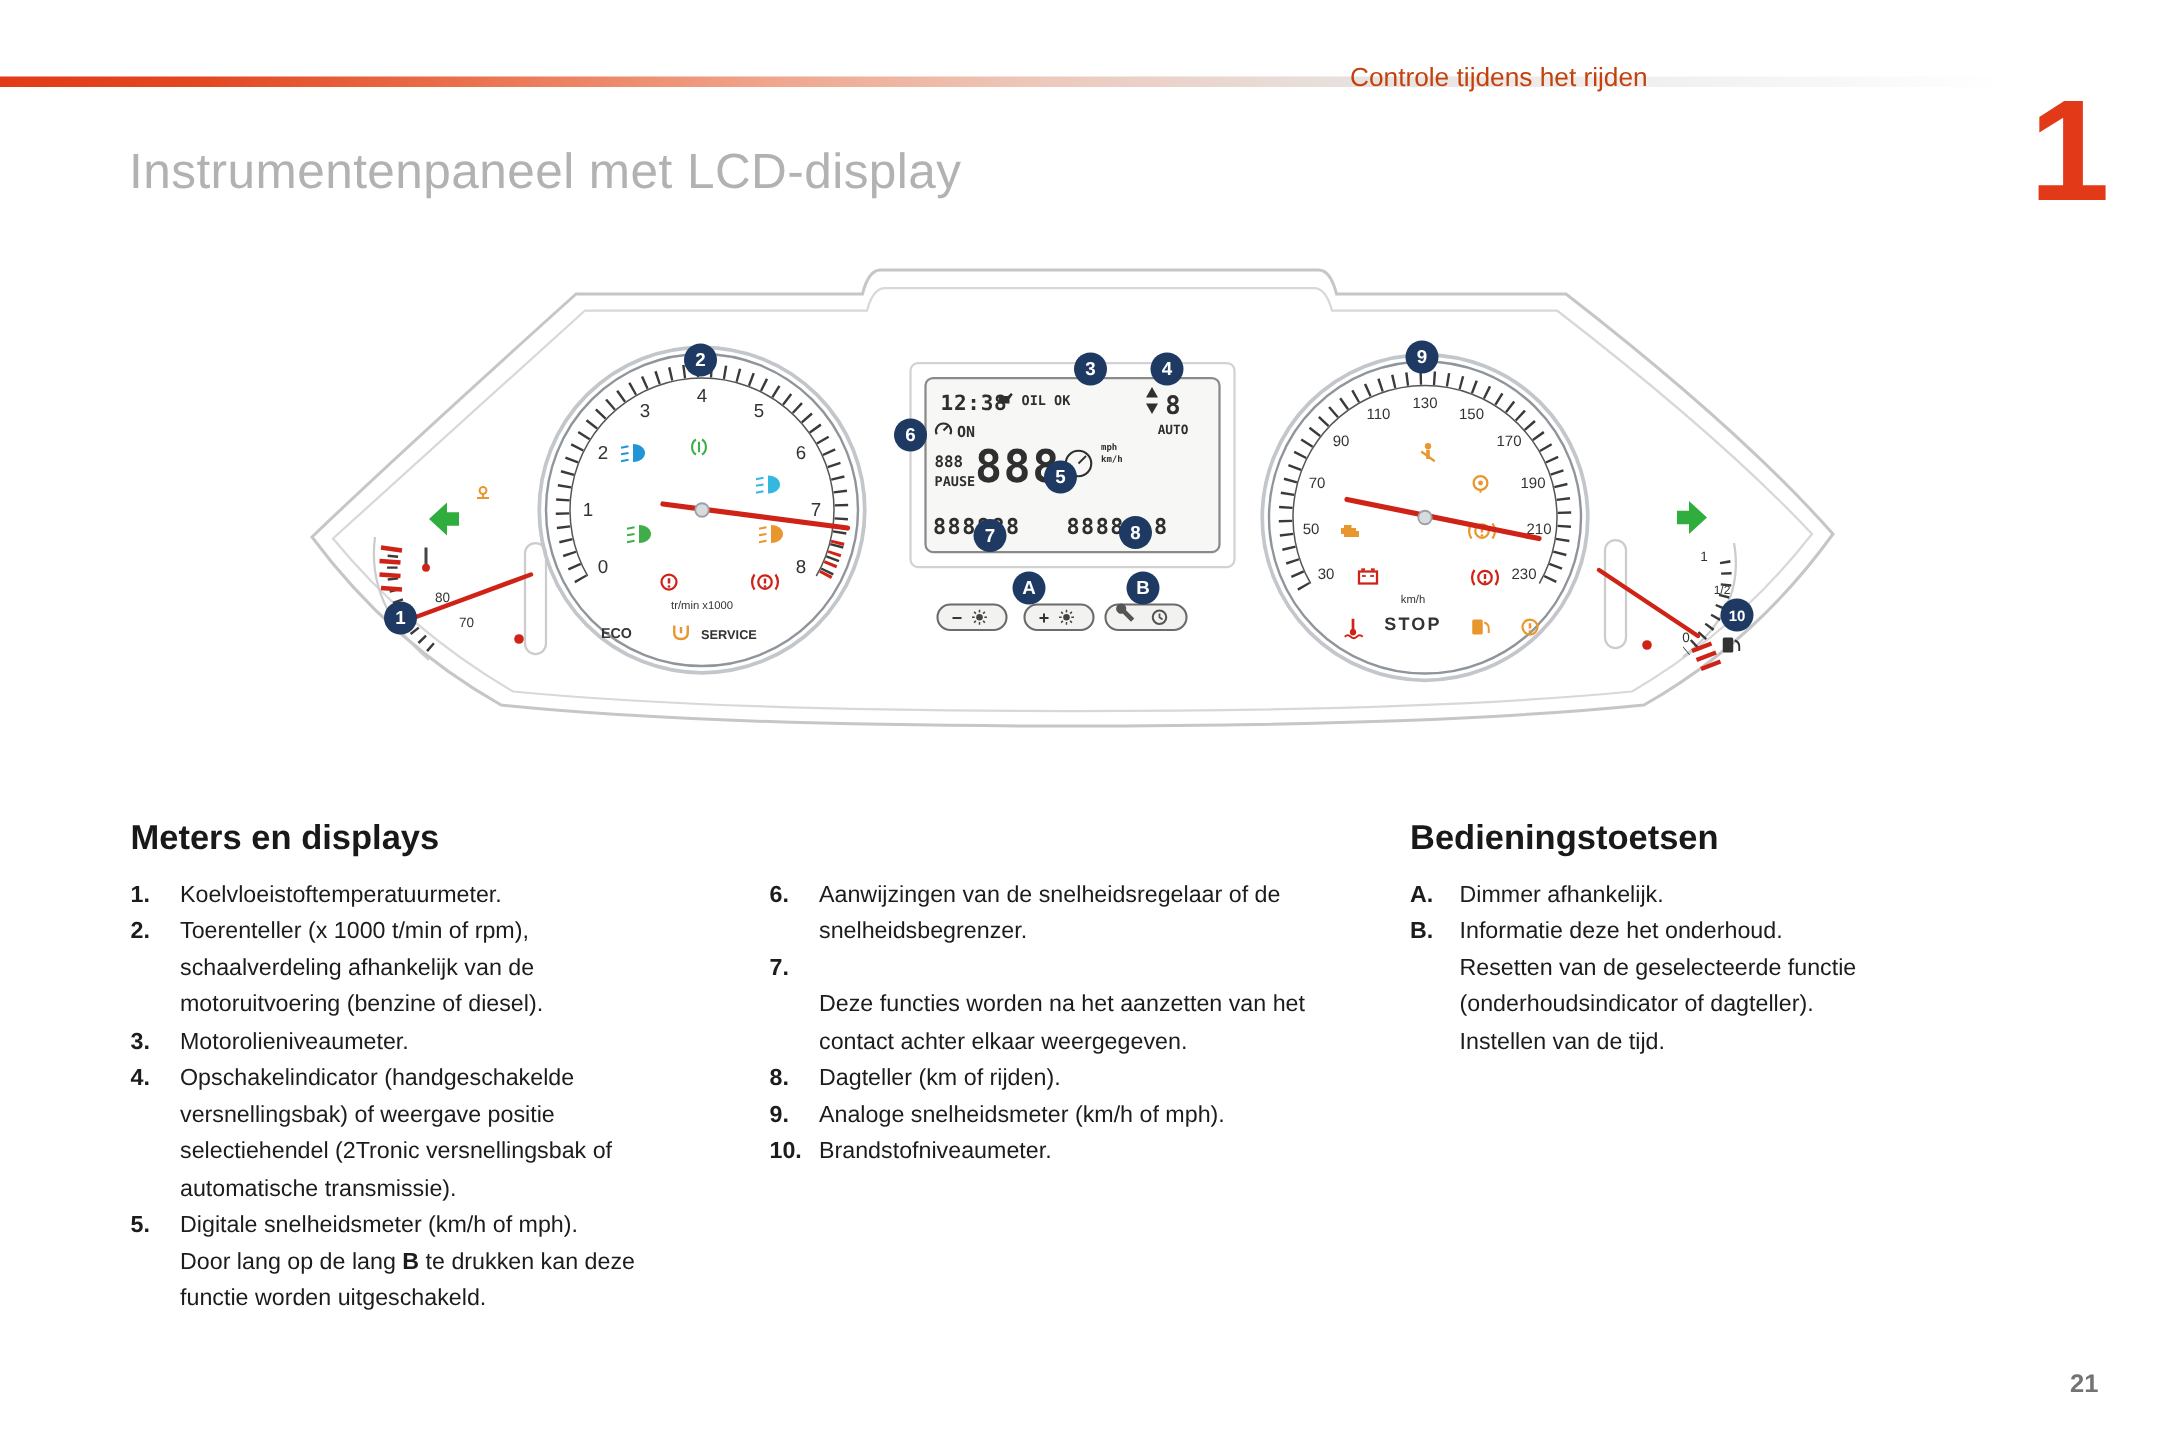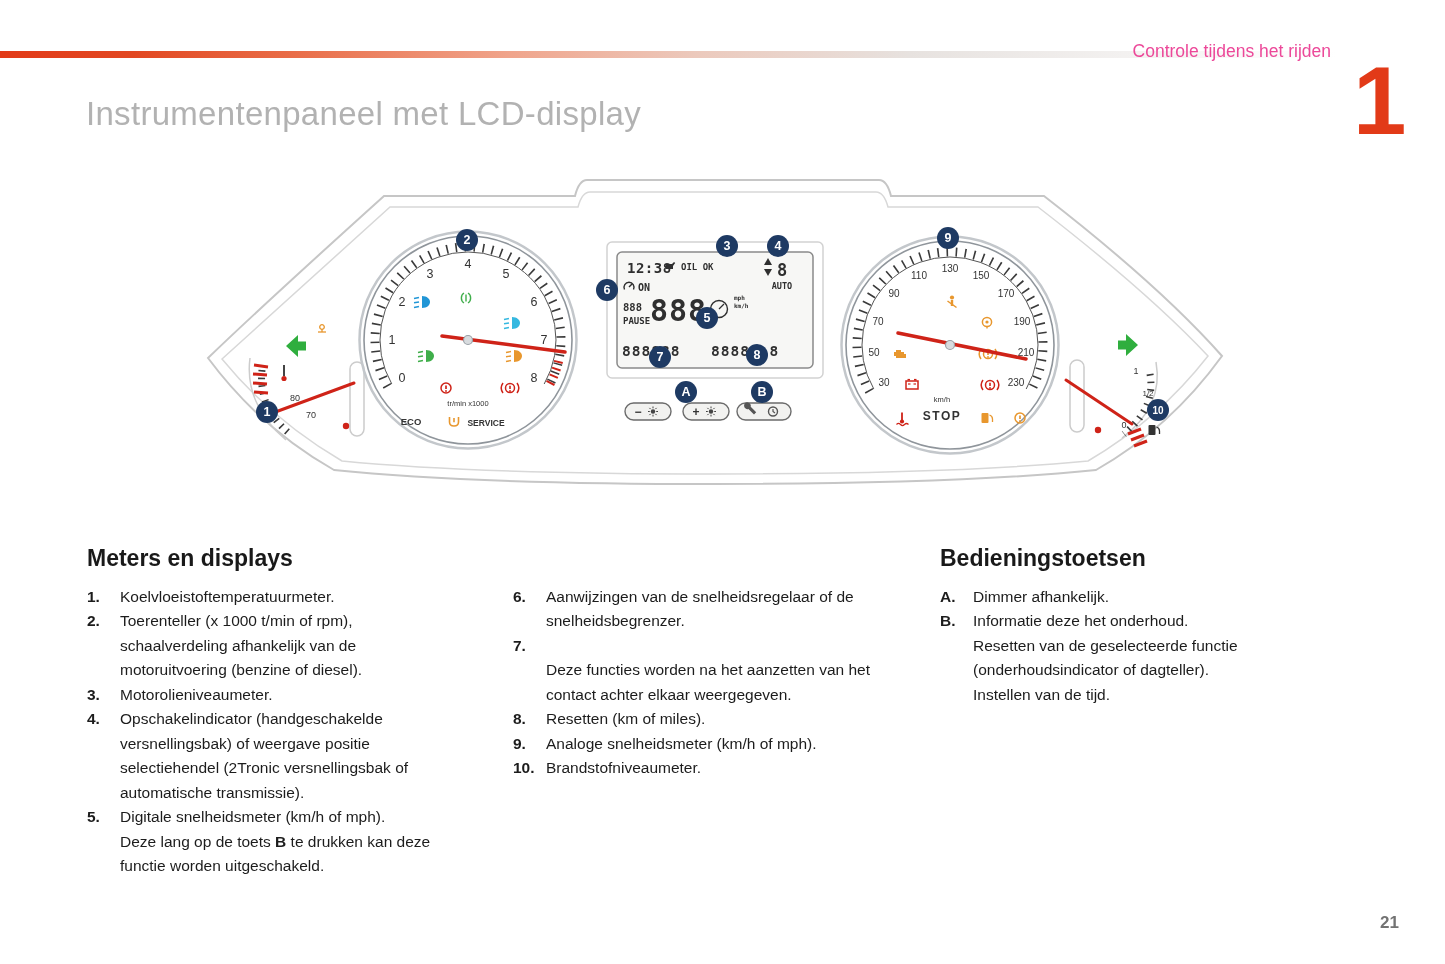--- a/index.html
+++ b/index.html
@@ -1,20 +1,20 @@
 <!DOCTYPE html>
 <html><head>
 <meta charset="utf-8">
 <style>
   *{margin:0;padding:0;box-sizing:border-box}
   html,body{background:#fff}
   body{width:1445px;height:964px;position:relative;font-family:"Liberation Sans",sans-serif;color:#1c1c1c;overflow:hidden}
   .top-rule{position:absolute;left:0;top:51px;width:1337px;height:7px;
     background:linear-gradient(to right,#e23a18 0%,#e24822 10%,#e96d48 22%,#f0a48b 38%,#ecc9bc 52%,#e7e2df 68%,#f3f1f0 84%,rgba(255,255,255,0) 100%)}
-  .header-note{position:absolute;top:41px;left:900px;width:431px;text-align:right;font-size:17.5px;color:#ec4899}
+  .header-note{position:absolute;top:41px;left:900px;width:431px;text-align:left;font-size:17.5px;color:#c2410c}
   .chapter-num{position:absolute;left:1353px;top:60px;font-size:96px;line-height:0.86;font-weight:bold;color:#e23a18}
   .page-title{position:absolute;left:86px;top:95px;font-size:33px;font-weight:400;color:#b2b2b2;letter-spacing:.3px}
   .diagram{position:absolute;left:198px;top:166px;width:1040px;height:330px}
   .cols{position:absolute;top:545px;left:0;width:100%;height:380px}
   .col{position:absolute;top:0}
   .col h2{font-size:23px;font-weight:bold;color:#191919;margin-bottom:14px;line-height:1.13}
   .col1{left:87px;width:352px}
   .col2{left:513px;width:372px;padding-top:40px}
   .col3{left:940px;width:392px}
   .item{display:flex;font-size:15.5px;line-height:1.58}
@@ -346,36 +346,36 @@
         <span class="num">3.</span>
         <span class="txt">Motorolieniveaumeter.</span>
       </div>
     <div class="item">
         <span class="num">4.</span>
         <span class="txt">Opschakelindicator (handgeschakelde versnellingsbak) of weergave positie selectiehendel (2Tronic versnellingsbak of automatische transmissie).</span>
       </div>
     <div class="item">
         <span class="num">5.</span>
       <span class="txt"><span>Digitale snelheidsmeter (km/h of mph).</span><br>
-        <span>Deze lang op de toets </span><b>B</b><span> te drukken kan deze functie worden uitgeschakeld.</span></span>
+        <span>Door lang op de lang </span><b>B</b><span> te drukken kan deze functie worden uitgeschakeld.</span></span>
     </div>
   </div>
 
   <div class="col col2">
     <div class="item">
         <span class="num">6.</span>
         <span class="txt">Aanwijzingen van de snelheidsregelaar of de snelheidsbegrenzer.</span>
       </div>
     <div class="item">
         <span class="num">7.</span>
       <span class="txt"><br><span>Deze functies worden na het aanzetten van het contact achter elkaar weergegeven.</span></span>
     </div>
     <div class="item">
         <span class="num">8.</span>
-        <span class="txt">Resetten (km of miles).</span>
+        <span class="txt">Dagteller (km of rijden).</span>
       </div>
     <div class="item">
         <span class="num">9.</span>
         <span class="txt">Analoge snelheidsmeter (km/h of mph).</span>
       </div>
     <div class="item">
         <span class="num">10.</span>
         <span class="txt">Brandstofniveaumeter.</span>
       </div>
   </div>

